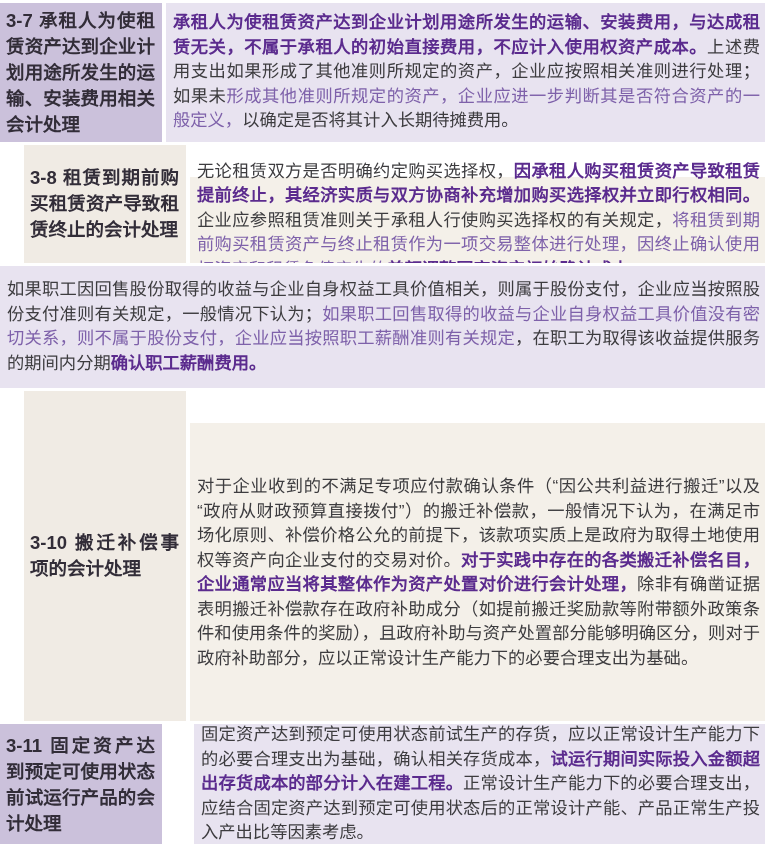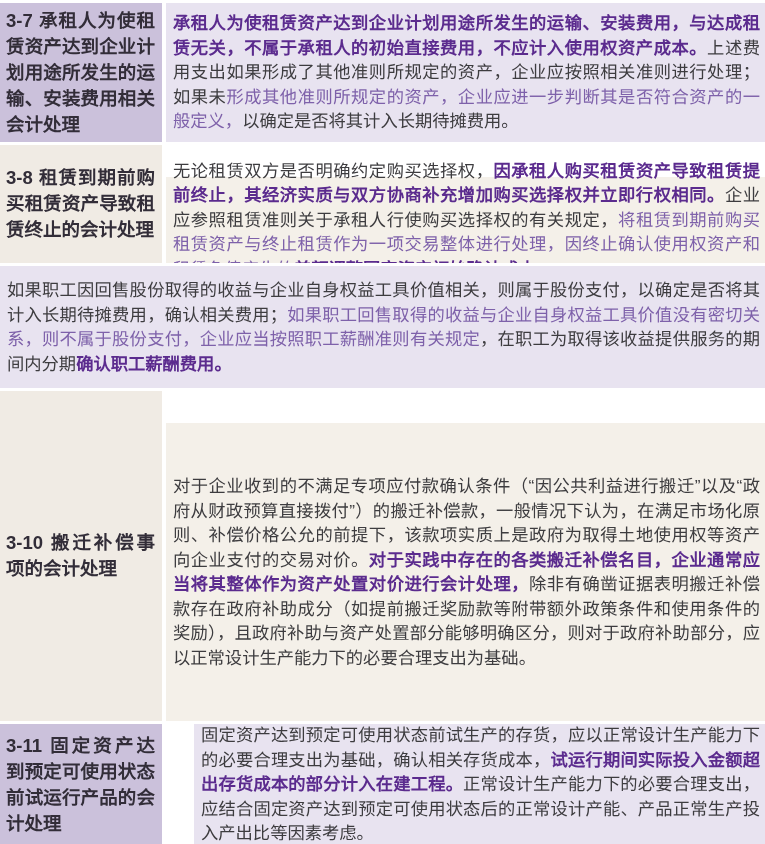--- a/index.html
+++ b/index.html
@@ -37,22 +37,22 @@
     padding:0 7px 0 6px;
     border-right:4px solid #ffffff;
     flex:none;
     align-items:center;
   }
   .cell.right{
     flex:1;
     padding:0 5px 0 7px;
   }
   .shade-lavender .cell.left{background:var(--left-lav);}
-  .shade-lavender .cell.right{background:var(--right-lav);}
-  .shade-cream .cell.left{background:var(--left-cream);}
+  .shade-lavender .cell.right{background:var(--right-lav);font-family:Liberation Serif, serif;}
+  .shade-cream .cell.left{background:var(--left-cream);margin-left:24px;}
   .shade-cream .cell.right{background:var(--right-cream);margin-top:32px;}
   .topic{
     font-size:18.5px;
     line-height:26px;
     font-weight:700;
     color:var(--label-text);
     text-align:justify;
   }
   .para{
     font-size:17.3px;
@@ -79,21 +79,21 @@
     <div class="row shade-cream">
       <div class="cell left">
         <div class="topic">3-8 租赁到期前购买租赁资产导致租赁终止的会计处理</div>
       </div>
       <div class="cell right">
         <p class="para"><span class="seg-dark">无论租赁双方是否明确约定购买选择权，</span><span class="seg-bold">因承租人购买租赁资产导致租赁提前终止，其经济实质与双方协商补充增加购买选择权并立即行权相同。</span><span class="seg-dark">企业应参照租赁准则关于承租人行使购买选择权的有关规定，</span><span class="seg-purple">将租赁到期前购买租赁资产与终止租赁作为一项交易整体进行处理，因终止确认使用权资产和租赁负债产生的</span><span class="seg-bold">差额调整固定资产初始确认成本。</span></p>
       </div>
     </div>
     <div class="row shade-lavender">
       <div class="cell right">
-        <p class="para"><span class="seg-dark">如果职工因回售股份取得的收益与企业自身权益工具价值相关，则属于股份支付，以确定是否将其计入长期待摊费用，确认相关费用；</span><span class="seg-purple">如果职工回售取得的收益与企业自身权益工具价值没有密切关系，则不属于股份支付，企业应当按照职工薪酬准则有关规定</span><span class="seg-dark">，在职工为取得该收益提供服务的期间内分期</span><span class="seg-bold">确认职工薪酬费用。</span></p>
+        <p class="para"><span class="seg-dark">如果职工因回售股份取得的收益与企业自身权益工具价值相关，则属于股份支付，企业应当按照股份支付准则有关规定，一般情况下认为；</span><span class="seg-purple">如果职工回售取得的收益与企业自身权益工具价值没有密切关系，则不属于股份支付，企业应当按照职工薪酬准则有关规定</span><span class="seg-dark">，在职工为取得该收益提供服务的期间内分期</span><span class="seg-bold">确认职工薪酬费用。</span></p>
       </div>
     </div>
     <div class="row shade-cream">
       <div class="cell left">
         <div class="topic">3-10 搬迁补偿事项的会计处理</div>
       </div>
       <div class="cell right">
         <p class="para"><span class="seg-dark">对于企业收到的不满足专项应付款确认条件（“因公共利益进行搬迁”以及“政府从财政预算直接拨付”）的搬迁补偿款，一般情况下认为，在满足市场化原则、补偿价格公允的前提下，该款项实质上是政府为取得土地使用权等资产向企业支付的交易对价。</span><span class="seg-bold">对于实践中存在的各类搬迁补偿名目，企业通常应当将其整体作为资产处置对价进行会计处理，</span><span class="seg-dark">除非有确凿证据表明搬迁补偿款存在政府补助成分（如提前搬迁奖励款等附带额外政策条件和使用条件的奖励），且政府补助与资产处置部分能够明确区分，则对于政府补助部分，应以正常设计生产能力下的必要合理支出为基础。</span></p>
       </div>
     </div>

